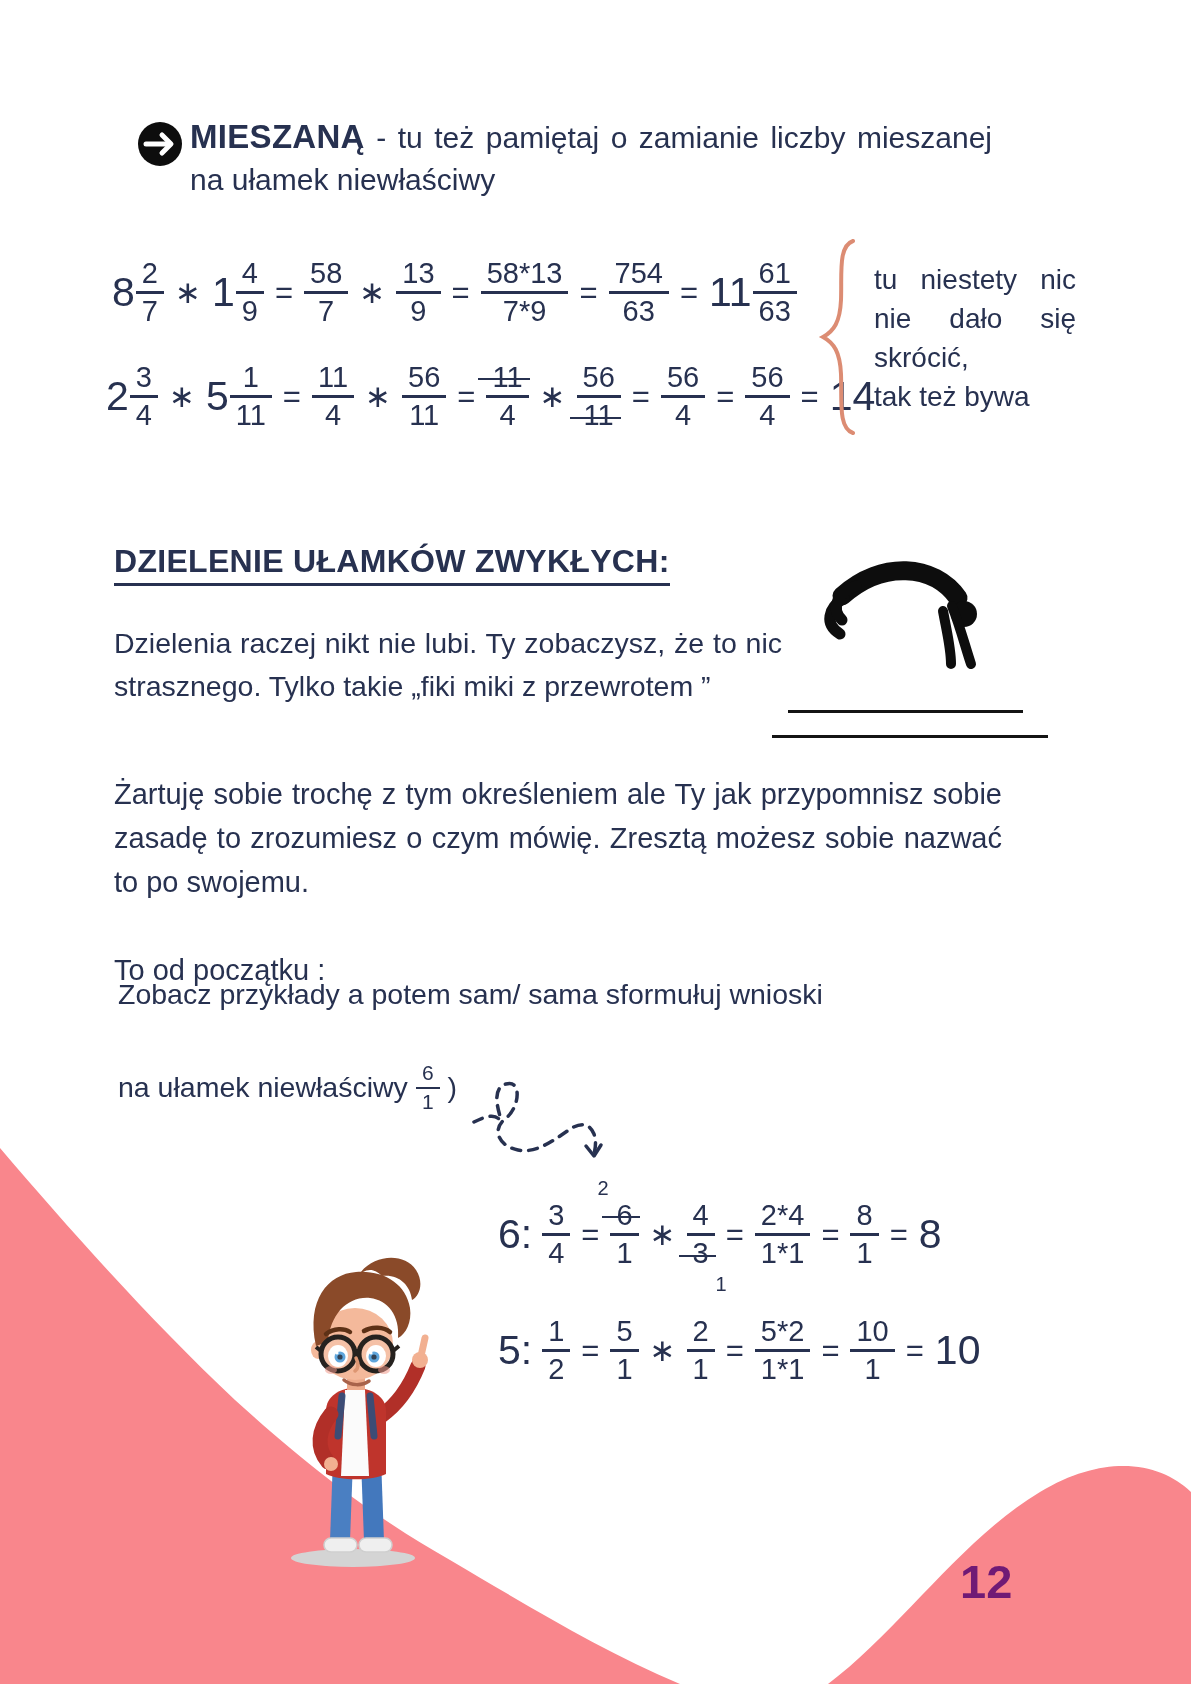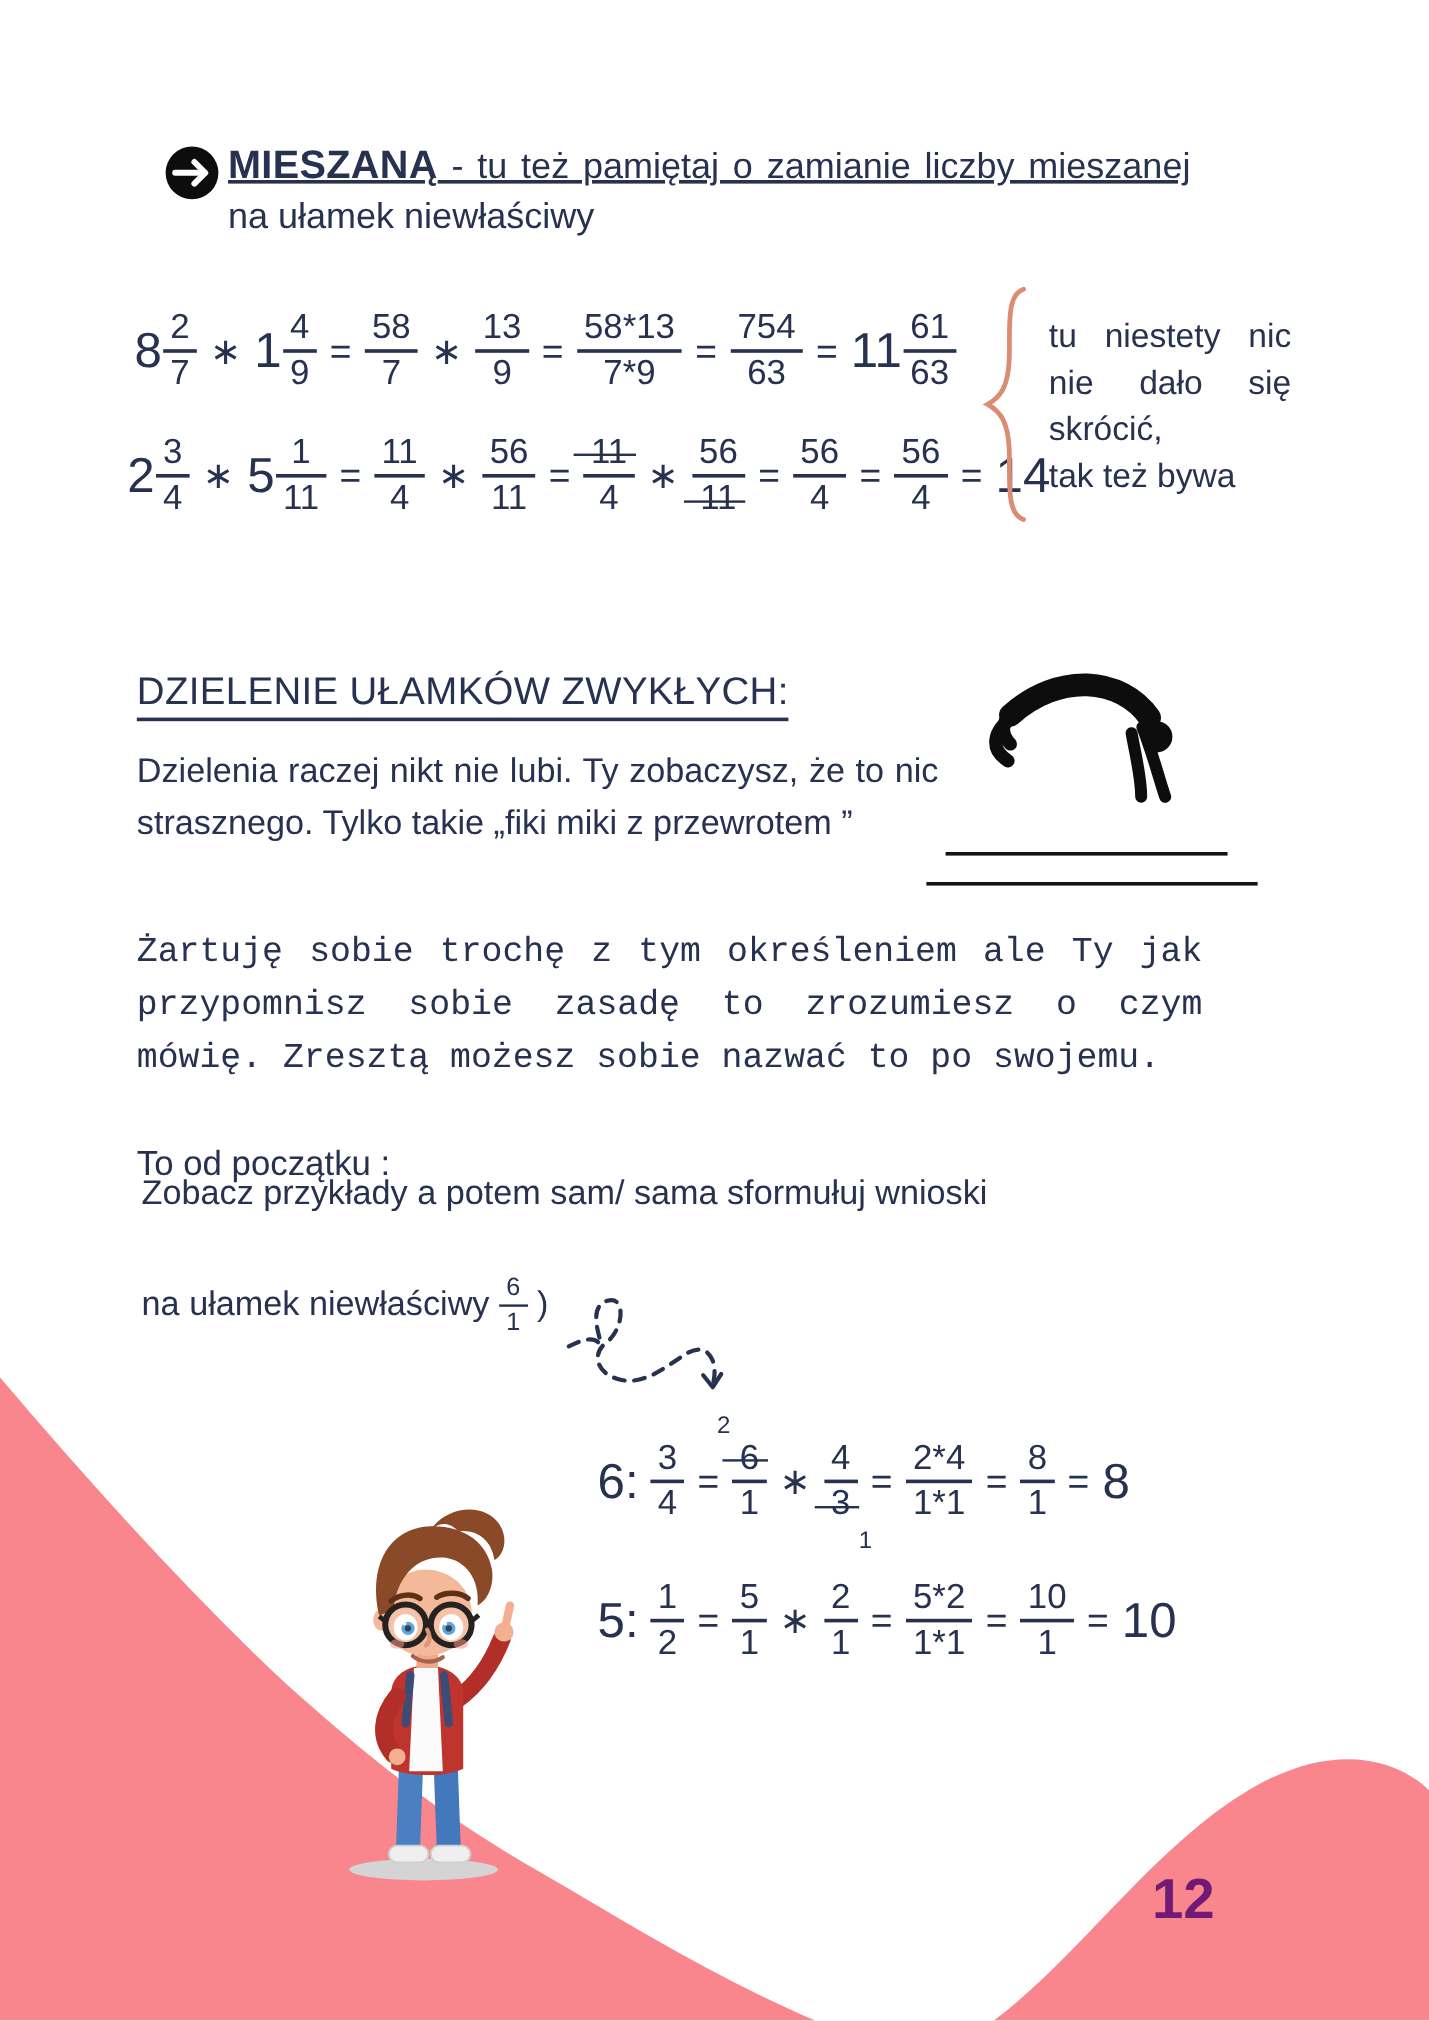--- a/index.html
+++ b/index.html
@@ -9,21 +9,21 @@
     font-family:"Liberation Sans","DejaVu Sans",sans-serif;
     color:#273150;
   }
   .abs{position:absolute;}
   
   .bullet{left:136px;top:120px;width:48px;height:48px;}
   .headD{left:190px;top:116px;width:802px;line-height:42px;}
   .hl1{text-align:justify;text-align-last:justify;}
   .hl1 .marker{font-size:31px;font-weight:400;}
   .hl1 b,.hl2 b{font-size:33px;font-weight:700;letter-spacing:.3px;}
-  .hl2{text-align:justify;text-align-last:justify;font-size:30px;text-decoration:underline;}
+  .hl2{text-align:justify;text-align-last:justify;font-size:30px;}
   .hl3{font-size:30px;}
   
   .eqrow{display:flex;align-items:center;gap:10px;font-weight:500;}
   .eq1{left:112px;top:258px;}
   .eq2{left:106px;top:362px;}
   .eq3{left:498px;top:1200px;}
   .eq4{left:498px;top:1316px;}
   .frac{display:inline-grid;justify-items:center;position:relative;font-size:29px;line-height:1.08;}
   .frac .n,.frac .d{padding:0 6px;text-align:center;}
   .frac .bar{height:0;border-top:3px solid currentColor;width:100%;margin:2px 0;}
@@ -36,25 +36,25 @@
   .strike{position:relative;}
   .strike::after{content:'';position:absolute;left:-8px;right:-1px;top:52%;border-top:2.5px solid currentColor;}
   .supn{position:absolute;top:-22px;left:-13px;font-size:20px;}
   .subn{position:absolute;bottom:-26px;right:-12px;font-size:20px;}
   
   .brace{left:815px;top:238px;width:46px;height:198px;}
   .annotation{left:874px;top:260px;width:202px;font-size:28px;line-height:39px;}
   .annotation .al{text-align:left;}
   .annotation .al:nth-child(-n+2){text-align:justify;text-align-last:justify;}
   
-  .h2{left:114px;top:558px;font-size:32px;font-weight:400;letter-spacing:.3px;
+  .h2{left:114px;top:543px;font-size:32px;font-weight:700;letter-spacing:.3px;
       border-bottom:3.5px solid #273150;padding-bottom:3px;}
   .para{font-size:28.5px;line-height:43px;text-align:justify;}
   .p1{left:114px;top:622px;width:668px;}
-  .p2{left:114px;top:772px;width:888px;font-size:29px;line-height:44px;font-family:Liberation Mono, monospace;}
+  .p2{left:114px;top:772px;width:888px;font-size:29px;line-height:44px;}
   .p2b{left:114px;top:906px;font-size:29px;margin-top:48px;}
   .p3a{left:118px;top:978px;font-size:28.5px;}
   .p3b{left:118px;top:1022px;width:556px;font-size:28.5px;text-align:justify;text-align-last:justify;}
   .p3b b{font-weight:700;}
   .p3c{left:118px;top:1062px;font-size:28.5px;display:flex;align-items:center;gap:8px;}
   
   .flip{left:800px;top:548px;width:240px;height:132px;}
   .gline{border-top:3px solid #141414;height:0;}
   .gl1{left:788px;top:710px;width:235px;}
   .gl2{left:772px;top:735px;width:276px;}

